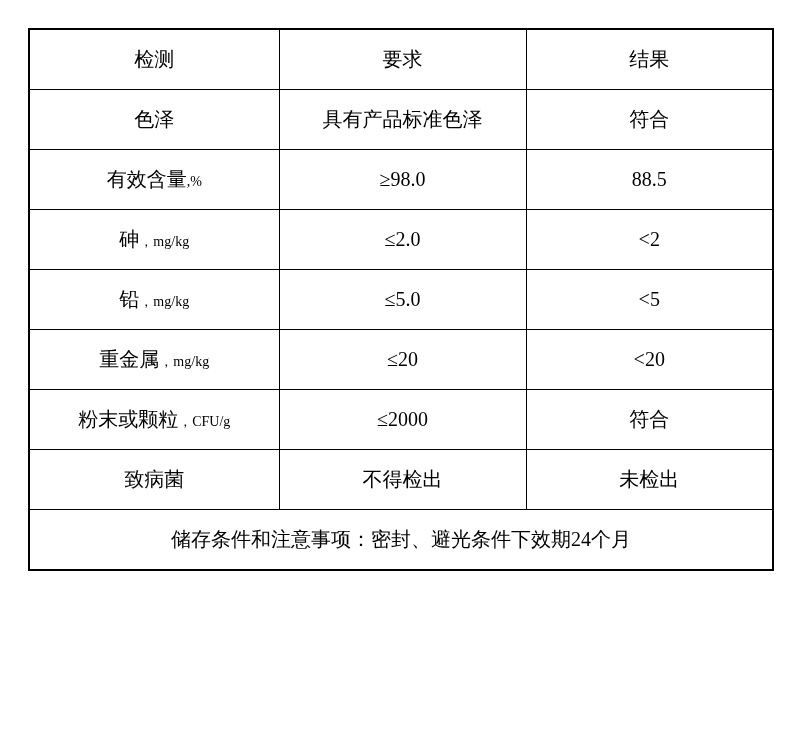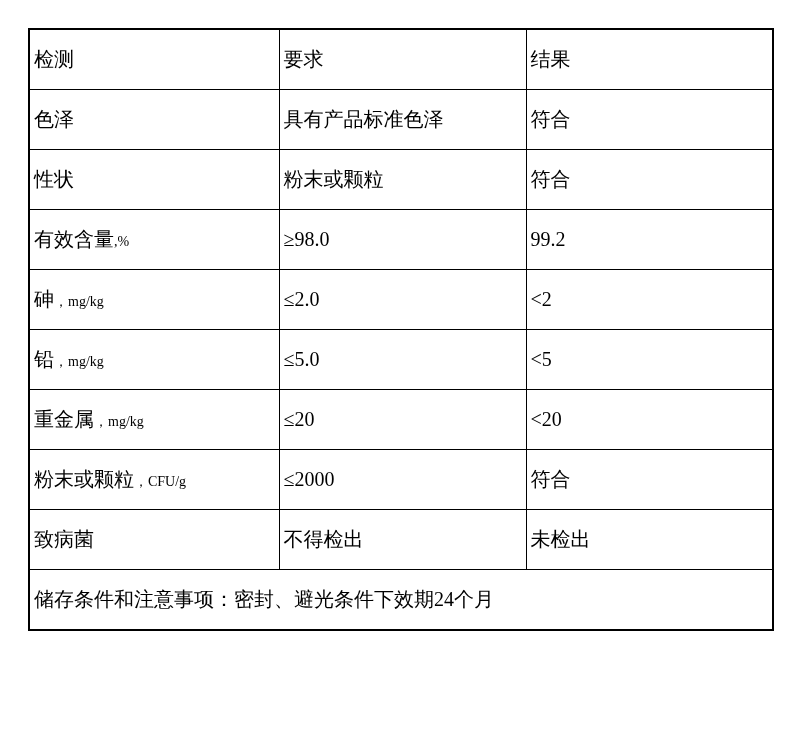--- a/index.html
+++ b/index.html
@@ -25,20 +25,21 @@
     width: 744px;
     border-collapse: collapse;
     table-layout: fixed;
     border: 2px solid #000;
   }
   table.spec col.c1 { width: 250px; }
   table.spec col.c2 { width: 247px; }
   table.spec col.c3 { width: 247px; }
   table.spec td {
     border: 1px solid #000;
+    text-align: center;
     vertical-align: middle;
     height: 55px;
     padding: 2px 4px;
     font-size: 20px;
     line-height: 1.25;
     font-family: "Liberation Serif", "DejaVu Serif", serif;
   }
   table.spec tr.header td {
     font-size: 20px;
   }
@@ -76,28 +77,23 @@
         <td>要求</td>
         <td>结果</td>
       </tr>
 
       <tr>
         <td><span class="cell-main">色泽</span><span class="unit"></span></td>
         <td>具有产品标准色泽</td>
         <td>符合</td>
       </tr>
       <tr>
-        <td><span class="cell-main">性状</span><span class="unit"></span></td>
-        <td>粉末或颗粒</td>
-        <td>符合</td>
-      </tr>
-      <tr>
         <td><span class="cell-main">有效含量</span><span class="unit">,%</span></td>
         <td>≥98.0</td>
-        <td>99.2</td>
+        <td>88.5</td>
       </tr>
       <tr>
         <td><span class="cell-main">砷</span><span class="unit">，mg/kg</span></td>
         <td>≤2.0</td>
         <td>&lt;2</td>
       </tr>
       <tr>
         <td><span class="cell-main">铅</span><span class="unit">，mg/kg</span></td>
         <td>≤5.0</td>
         <td>&lt;5</td>

